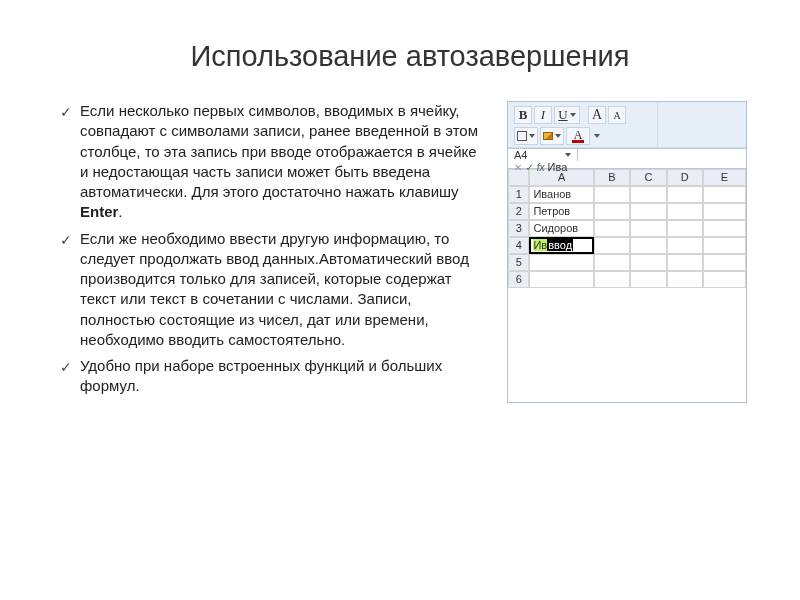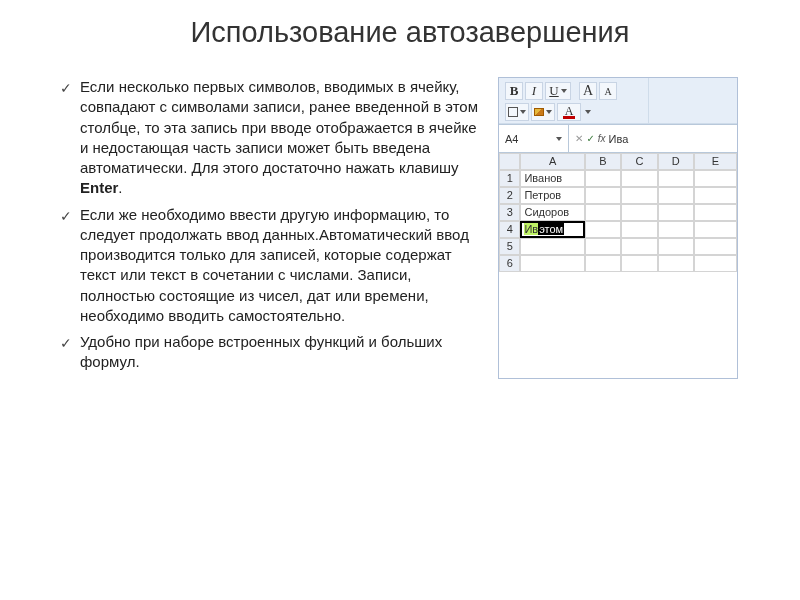--- a/index.html
+++ b/index.html
@@ -7,33 +7,33 @@
     font-family: Arial, sans-serif;
     background: #fff;
     width: 800px;
     height: 600px;
     overflow: hidden;
     position: relative;
   }
   .slide {
     width: 100%;
     height: 100%;
-    padding: 16px 40px 20px 60px;
+    padding: 40px 40px 20px 60px;
   }
   .title {
     font-size: 29px;
     font-weight: 400;
     color: #333;
     margin-bottom: 28px;
     text-align: center;
     padding-left: 0;
   }
   .content {
     display: flex;
-    gap: 8px;
+    gap: 17px;
   }
   .text-col {
     flex: 0 0 420px;
     font-size: 15px;
     line-height: 1.35;
     color: #222;
   }
   .text-col ul {
     list-style: none;
   }
@@ -194,21 +194,22 @@
     position: relative;
   }
   .launcher::after {
     content:""; position:absolute; right:0; bottom:0;
     border-left:3px solid transparent;
     border-bottom:3px solid #888;
   }
   .formula-bar {
     display: flex;
     border-bottom: 1px solid #b8c8da;
-    height: 28px;
+    height: 20px;
+    flex-direction: column;
   }
   .namebox {
     width: 70px;
     display: flex;
     align-items: center;
     padding: 0 6px;
     border-right: 1px solid #b8c8da;
     background: #fff;
     font-size: 11px;
   }
@@ -360,21 +361,21 @@
             <div class="gcell rhead">3</div>
             <div class="gcell">Сидоров</div>
             <div class="gcell"></div>
             <div class="gcell"></div>
             <div class="gcell"></div>
             <div class="gcell"></div>
           </div>
           <div class="grow">
             <div class="gcell rhead">4</div>
             <div class="gcell active-cell">
-              <span class="ac-text">Ив</span><span class="ac-sel">этом</span>
+              <span class="ac-text">Ив</span><span class="ac-sel">ввод</span>
             </div>
             <div class="gcell"></div>
             <div class="gcell"></div>
             <div class="gcell"></div>
             <div class="gcell"></div>
           </div>
           <div class="grow">
             <div class="gcell rhead">5</div>
             <div class="gcell"></div>
             <div class="gcell"></div>

